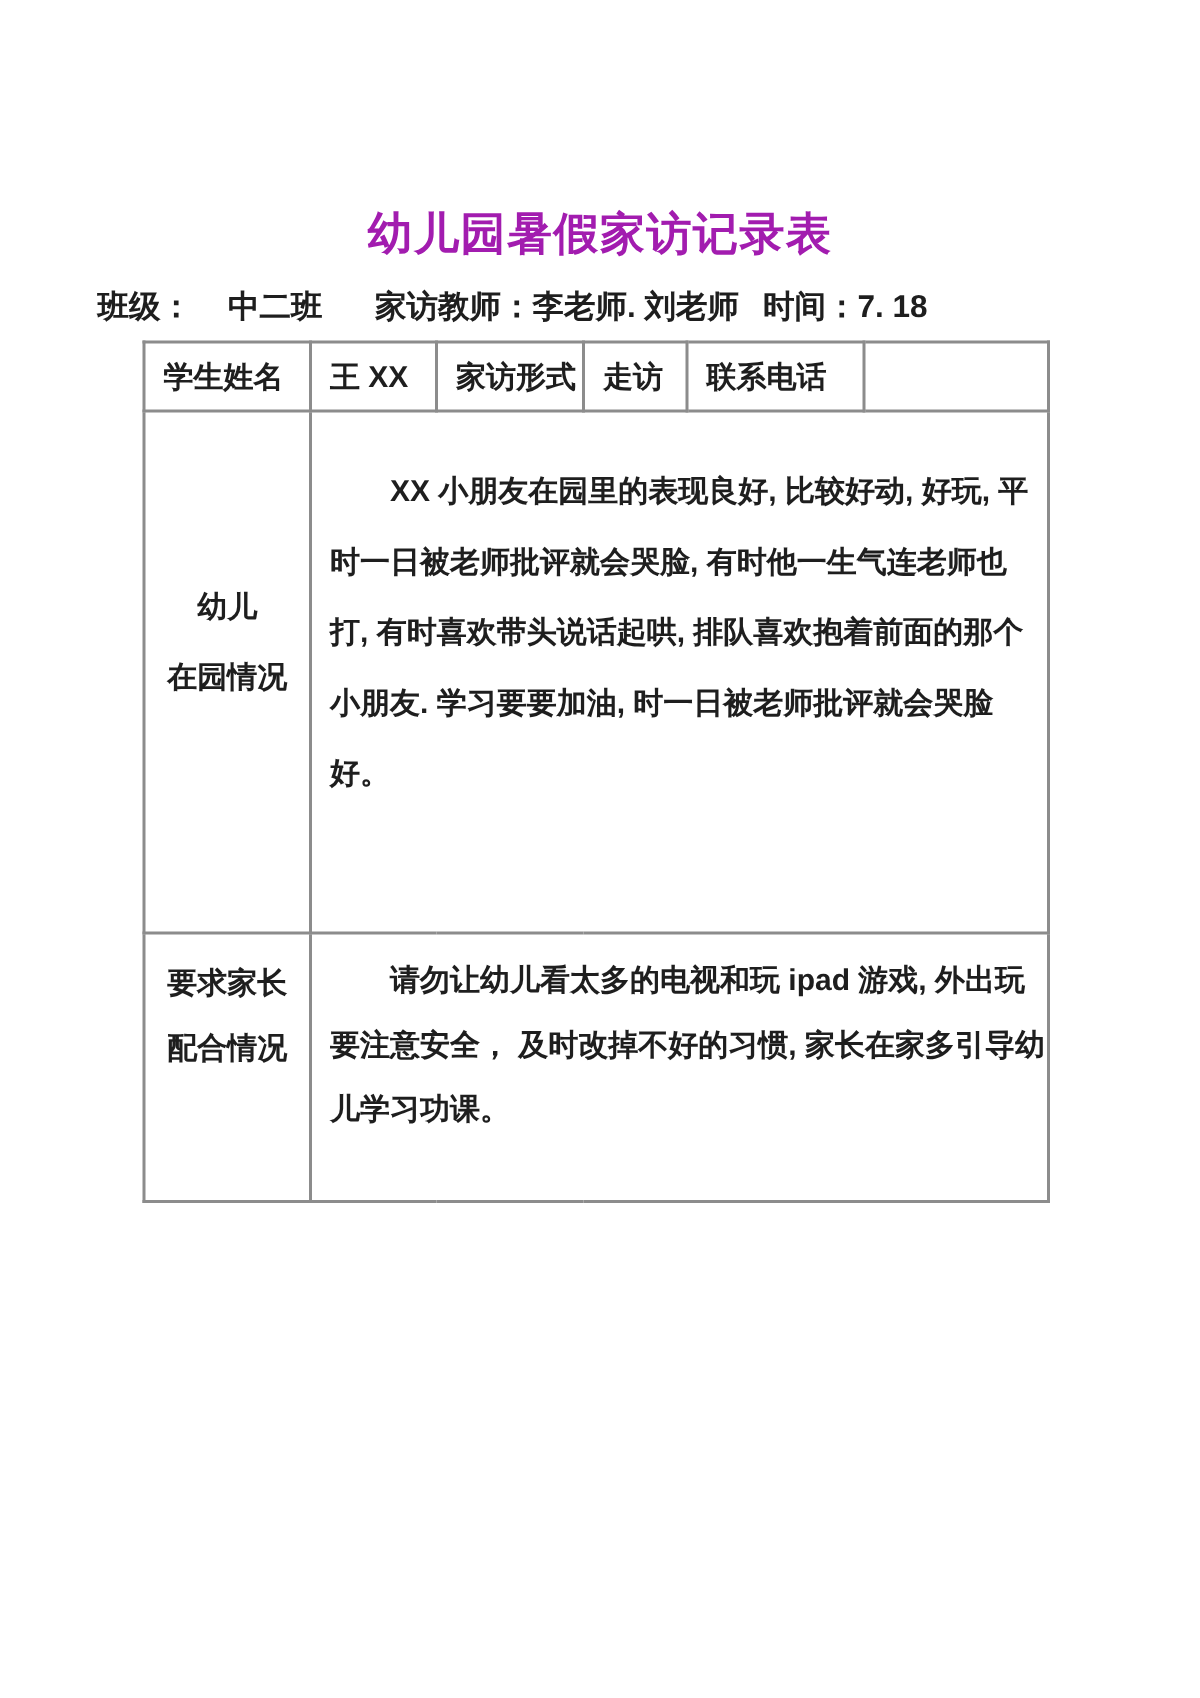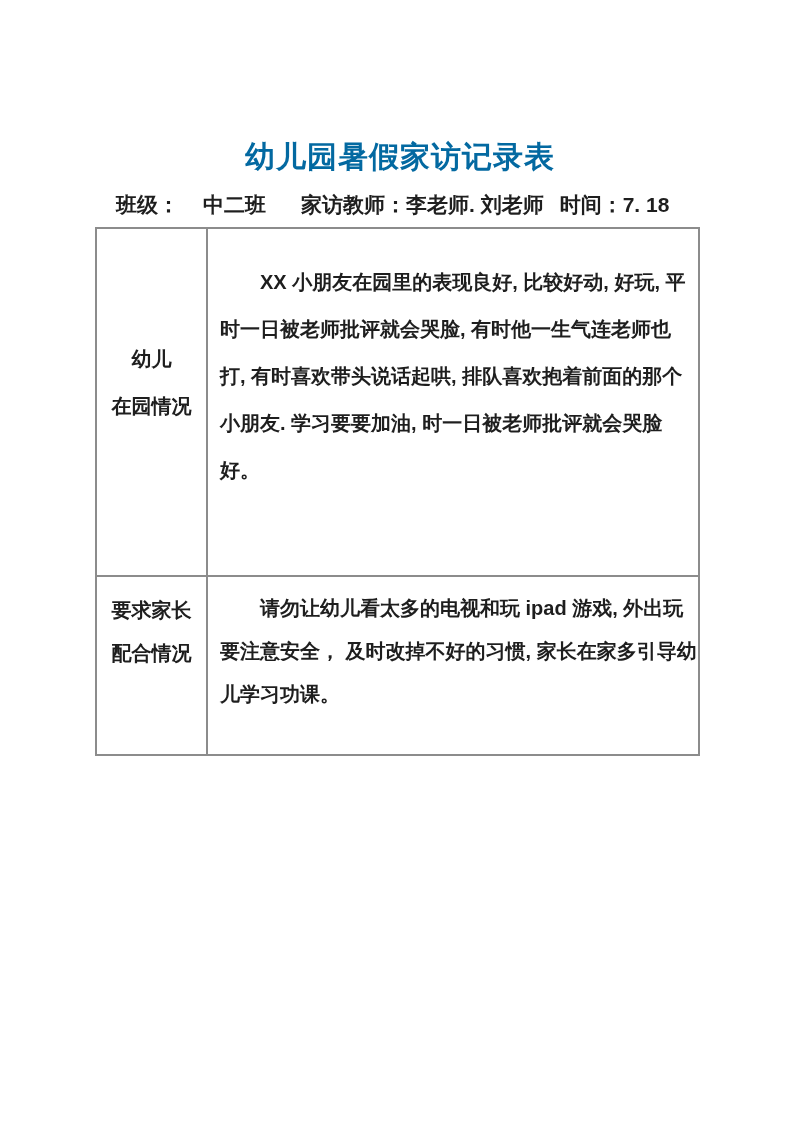--- a/index.html
+++ b/index.html
@@ -10,27 +10,27 @@
     font-weight: 700;
     color: #1e1e1e;
   }
   .page { width: 800px; height: 1132px; overflow: hidden; }
 
   .doc-title {
     padding-top: 138px;
     text-align: center;
     font-size: 30px;
     line-height: 38px;
-    color: #0369a1;
+    color: #a21caf;
     letter-spacing: 1px;
   }
 
   .info-line {
     margin-top: 16px;
-    padding-left: 116px;
+    padding-left: 65px;
     font-size: 21px;
     line-height: 26px;
     white-space: nowrap;
   }
   .info-line .gap-sm { display: inline-block; width: 16px; }
   .info-line .gap-md { display: inline-block; width: 24px; }
   .info-line .gap-lg { display: inline-block; width: 35px; }
 
   table.form {
     border-collapse: collapse;
@@ -72,20 +72,28 @@
     <colgroup>
       <col style="width:111px">
         <col style="width:84px">
         <col style="width:98px">
       <col style="width:69px">
         <col style="width:118px">
         <col style="width:123px">
     </colgroup>
 
     <tbody>
+        <tr class="hdr">
+      <td>学生姓名</td>
+      <td>王 XX</td>
+      <td>家访形式</td>
+      <td>走访</td>
+      <td>联系电话</td>
+      <td></td>
+    </tr>
 
     <tr>
       <td class="label-cell label-r2">
         <div class="line">幼儿</div>
         <div class="line">在园情况</div>
       </td>
       <td class="text-r2" colspan="5">
         <div class="line indent">XX 小朋友在园里的表现良好, 比较好动, 好玩, 平</div>
         <div class="line">时一日被老师批评就会哭脸, 有时他一生气连老师也</div>
         <div class="line">打, 有时喜欢带头说话起哄, 排队喜欢抱着前面的那个</div>

